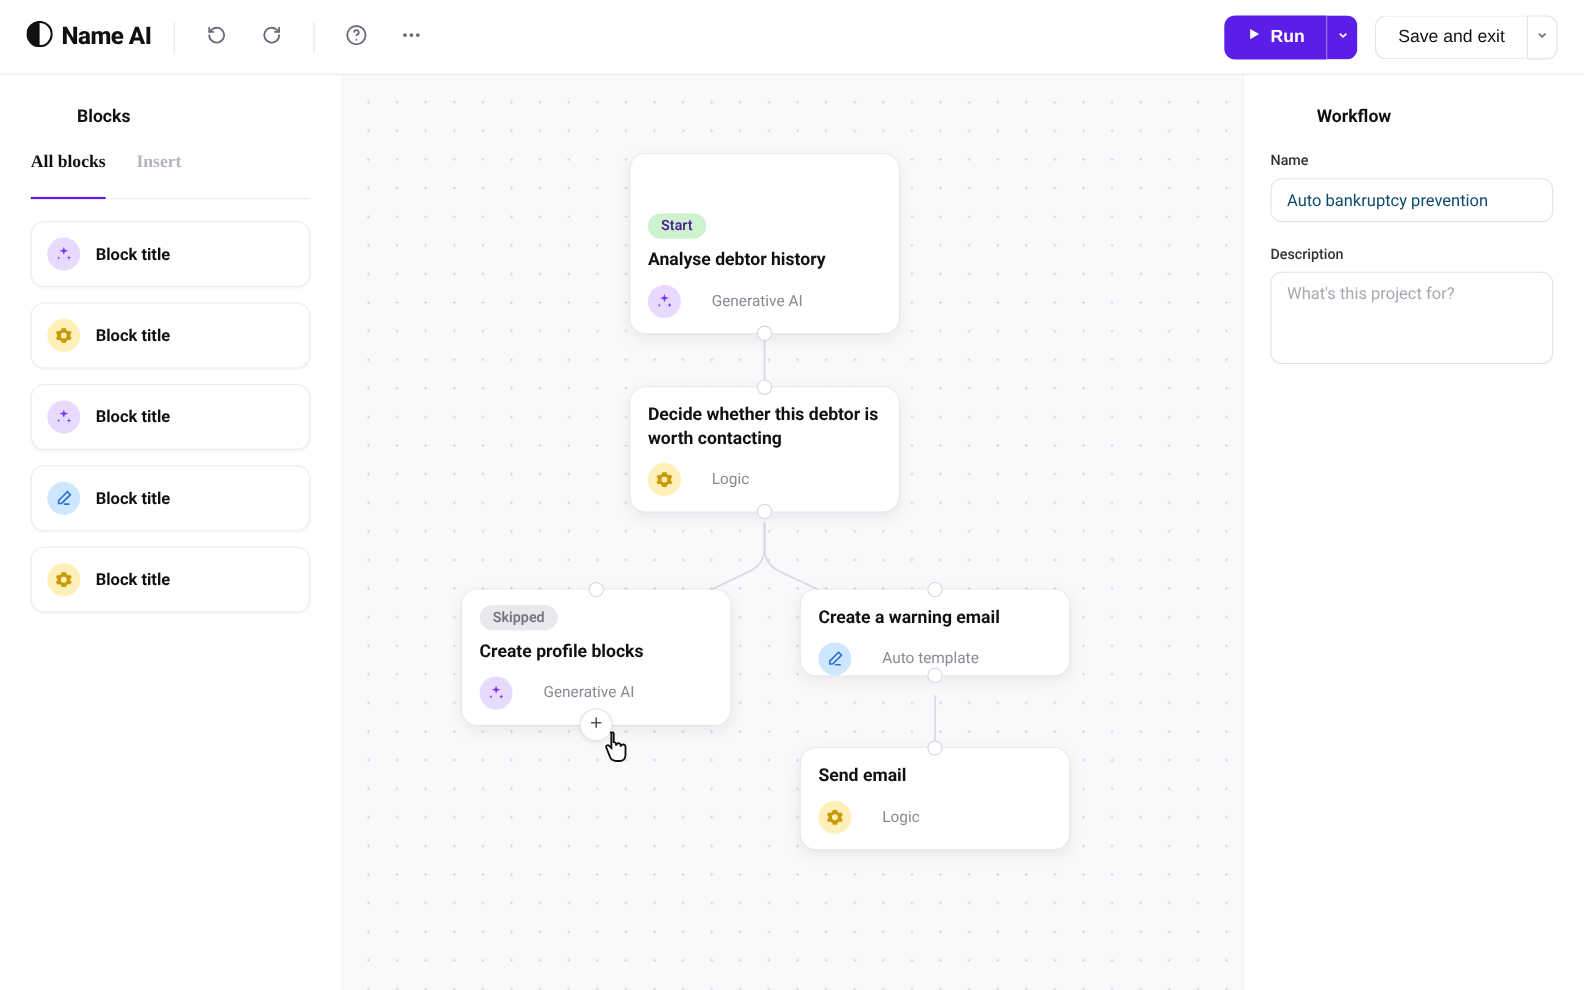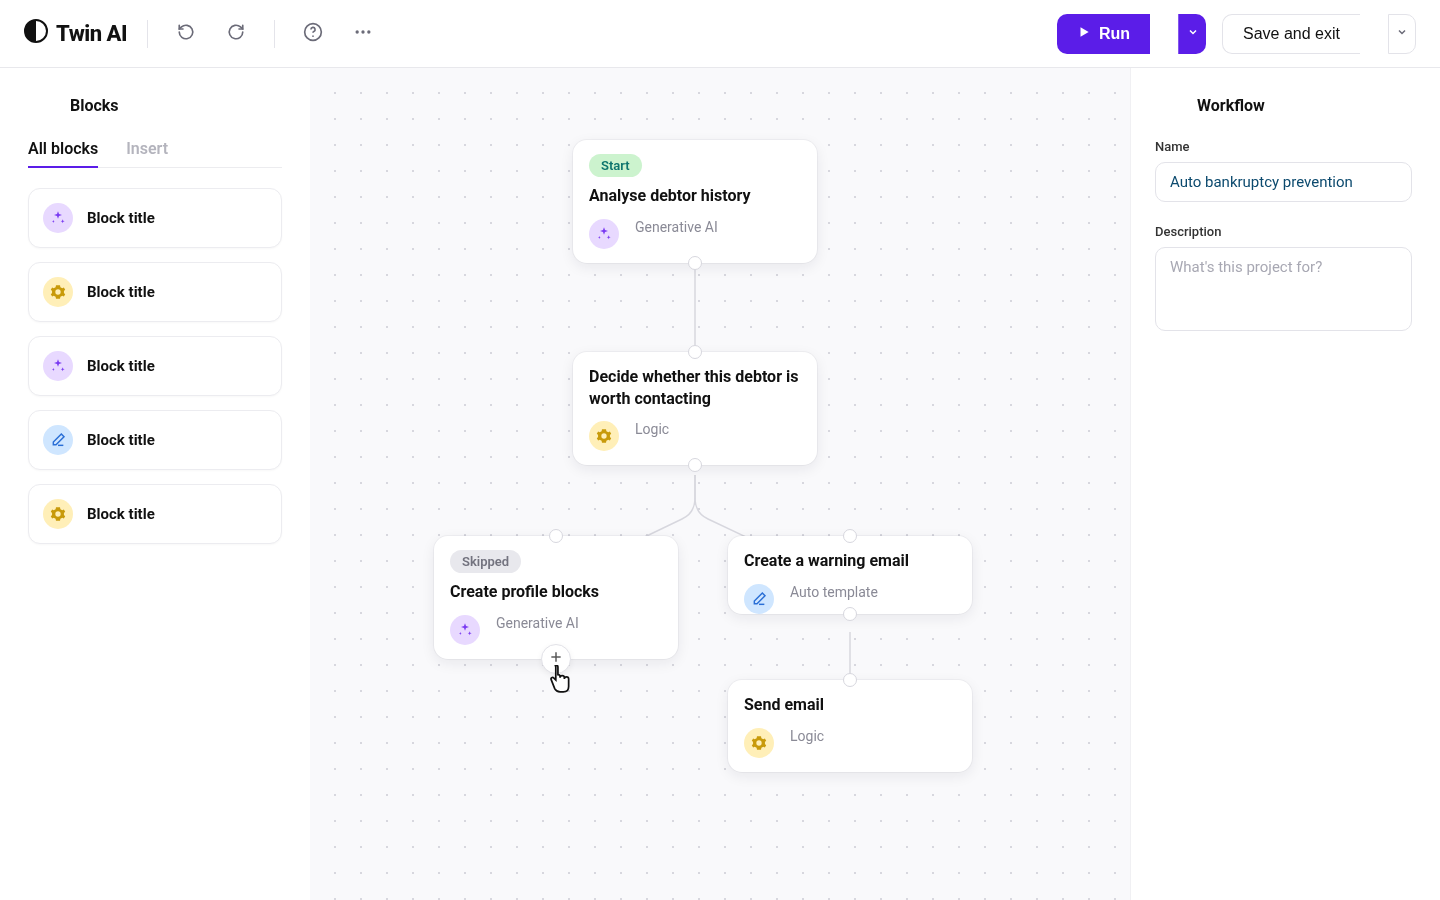--- a/index.html
+++ b/index.html
@@ -10,21 +10,21 @@
     display: flex; align-items: center; height: 68px; padding: 0 24px;
     border-bottom: 1px solid #e8e8ec; background: #fff;
   }
   .logo { display: flex; align-items: center; gap: 8px; font-weight: 800; font-size: 22px; letter-spacing: -0.5px; }
   .logo svg { width: 24px; height: 24px; }
   .vdiv { width: 1px; height: 28px; background: #e4e4ea; margin: 0 20px; }
   .icon-btn { width: 36px; height: 36px; display: flex; align-items: center; justify-content: center; border: none; background: transparent; border-radius: 8px; cursor: pointer; color: #6b6b78; }
   .icon-btn + .icon-btn { margin-left: 14px; }
   .header-spacer { flex: 1; }
   
-  .btn-group { display: flex; align-items: stretch; margin-left: 12px; gap: 28px; }
+  .btn-group { display: flex; align-items: stretch; margin-left: 12px; }
   .btn-primary {
     display: flex; align-items: center; gap: 8px; padding: 0 20px; height: 40px;
     background: #5b1de8; color: #fff; border: none; border-radius: 10px; font-size: 16px; font-weight: 600; cursor: pointer;
   }
   .btn-primary.has-dropdown { border-radius: 10px 0 0 10px; }
   .btn-primary-caret { width: 28px; background: #5b1de8; color: #fff; border: none; border-left: 1px solid rgba(255,255,255,0.25); border-radius: 0 10px 10px 0; display:flex; align-items:center; justify-content:center; cursor:pointer; }
   .btn-secondary {
     display:flex; align-items:center; padding: 0 20px; height: 40px; background:#fff; border:1px solid #e3e3e9; border-radius:10px; font-size:16px; font-weight:500; cursor:pointer; color:#111;
   }
   .btn-secondary.has-dropdown { border-radius: 10px 0 0 10px; border-right: 0; }
@@ -41,21 +41,21 @@
   .dots-bg {
      position:absolute; inset:0;
      background-image: radial-gradient(circle, #d7d7de 1.2px, transparent 1.2px);
      background-size: 26px 26px;
      background-position: 12px 12px;
   }
 
   
   .panel-title { font-size: 16px; font-weight: 700; margin-bottom: 24px; margin-left: 42px; }
   .tabs { display:flex; gap: 28px; border-bottom: 1px solid #ececef; margin-bottom: 20px; }
-  .tab { padding-bottom: 8px; font-size: 16px; font-weight: 600; color:#b4b4bd; cursor:pointer; border-bottom: 2px solid transparent; margin-bottom:-1px; }
+  .tab { padding-bottom: 22px; font-size: 16px; font-weight: 600; color:#b4b4bd; cursor:pointer; border-bottom: 2px solid transparent; margin-bottom:-1px;font-family:Liberation Serif, serif; }
   .tab.active { color:#111; border-bottom-color:#5b1de8; }
 
   .block-item {
     display:flex; align-items:center; gap:14px; padding: 14px 14px;
     border:1px solid #ececf0; border-radius: 12px; margin-bottom: 14px; cursor:grab;
     box-shadow: 0 1px 2px rgba(20,20,40,.03);
     background:#fff;
   }
   .block-item .label { font-weight:700; font-size:15px; }
 
@@ -77,24 +77,24 @@
   }
   .textarea::placeholder { color:#a8a8b3; }
 
   
   .node {
     position:absolute; width:244px; background:#fff; border-radius:14px;
     box-shadow: 0 4px 14px rgba(30,30,50,.08), 0 0 0 1px rgba(30,30,50,.04);
     padding: 14px 16px 14px 16px;
   }
   .node .badge { display:inline-block; padding:4px 12px; border-radius:999px; font-size:13px; font-weight:600; margin-bottom:8px; }
-  .badge-start { background:#ccf3ce; color:#0f766e; }
+  .badge-start { background:#ccf3ce; color:#4c1d95;margin-top:40px; }
   .badge-skip  { background:#e8e8ed; color:#73737f; }
   .node-title { font-size:16px; font-weight:700; line-height:1.35; margin-bottom:12px; }
-  .node-meta  { display:flex; gap:16px; }
+  .node-meta  { display:flex; align-items:center; gap:28px; }
   .node-meta .type-icon { width:30px; height:30px; }
   .node-meta-label { font-size:14px; color:#8a8a96; }
 
   .port {
     position:absolute; width:14px; height:14px; background:#fff; border:1px solid #d7d7de; border-radius:50%;
   }
   .port.bottom { bottom:-7px; left:50%; transform:translateX(-50%); }
   .port.top    { top:-7px;    left:50%; transform:translateX(-50%); }
   
   .add-handle {
@@ -114,21 +114,21 @@
 
 <div class="header">
   <div class="logo">
     <span>
       <svg viewBox="0 0 24 24">
           <circle cx="12" cy="12" r="11" fill="#111"></circle>
           <path d="M12 1 A11 11 0 0 1 12 23 Z" fill="#fff"></path>
           <circle cx="12" cy="12" r="11" fill="none" stroke="#111" stroke-width="2"></circle>
         </svg>
     </span>
-    <span>Twin AI</span>
+    <span>Name AI</span>
   </div>
   <div class="vdiv"></div>
   <button class="icon-btn">
     <span>
       <svg width="18" height="18" viewBox="0 0 24 24" fill="none" stroke="currentColor" stroke-width="2.2" stroke-linecap="round">
           <path d="M3 12a9 9 0 1 0 3-6.7L3 8"></path>
           <polyline points="3 3 3 8 8 8"></polyline>
         </svg>
     </span>
   </button>
@@ -278,21 +278,21 @@
           <span class="type-icon type-logic">
             <svg width="16" height="16" viewBox="0 0 24 24" fill="currentColor">
                 <path d="M12 8a4 4 0 1 0 0 8 4 4 0 0 0 0-8zm9 4c0 .6-.1 1.1-.2 1.6l2 1.6-2 3.4-2.4-.8c-.8.7-1.8 1.2-2.8 1.5L15 22h-6l-.6-2.7c-1-.3-2-.8-2.8-1.5l-2.4.8-2-3.4 2-1.6C3.1 13.1 3 12.6 3 12s.1-1.1.2-1.6l-2-1.6 2-3.4 2.4.8c.8-.7 1.8-1.2 2.8-1.5L9 2h6l.6 2.7c1 .3 2 .8 2.8 1.5l2.4-.8 2 3.4-2 1.6c.1.5.2 1 .2 1.6z"></path>
               </svg>
           </span>
           <span class="node-meta-label">Logic</span>
         </div>
         <div class="port bottom"></div>
       </div>
 
-      <div class="node" style="left:124px; top:468px;">
+      <div class="node" style="left:110px; top:468px;">
         <div class="port top"></div>
         <span class="badge badge-skip">Skipped</span>
         <div class="node-title">Create profile blocks</div>
         <div class="node-meta">
           <span class="type-icon type-ai">
             <svg width="16" height="16" viewBox="0 0 24 24" fill="currentColor">
                 <path d="M12 2l1.5 4L18 7.5 13.5 9 12 13l-1.5-4L6 7.5 10.5 6 12 2zM19 14l.8 2.2L22 17l-2.2.8L19 20l-.8-2.2L16 17l2.2-.8L19 14zM5 15l.6 1.6L7 17.2l-1.4.6L5 19.4l-.6-1.6L3 17.2l1.4-.6L5 15z"></path>
               </svg>
           </span>
           <span class="node-meta-label">Generative AI</span>

